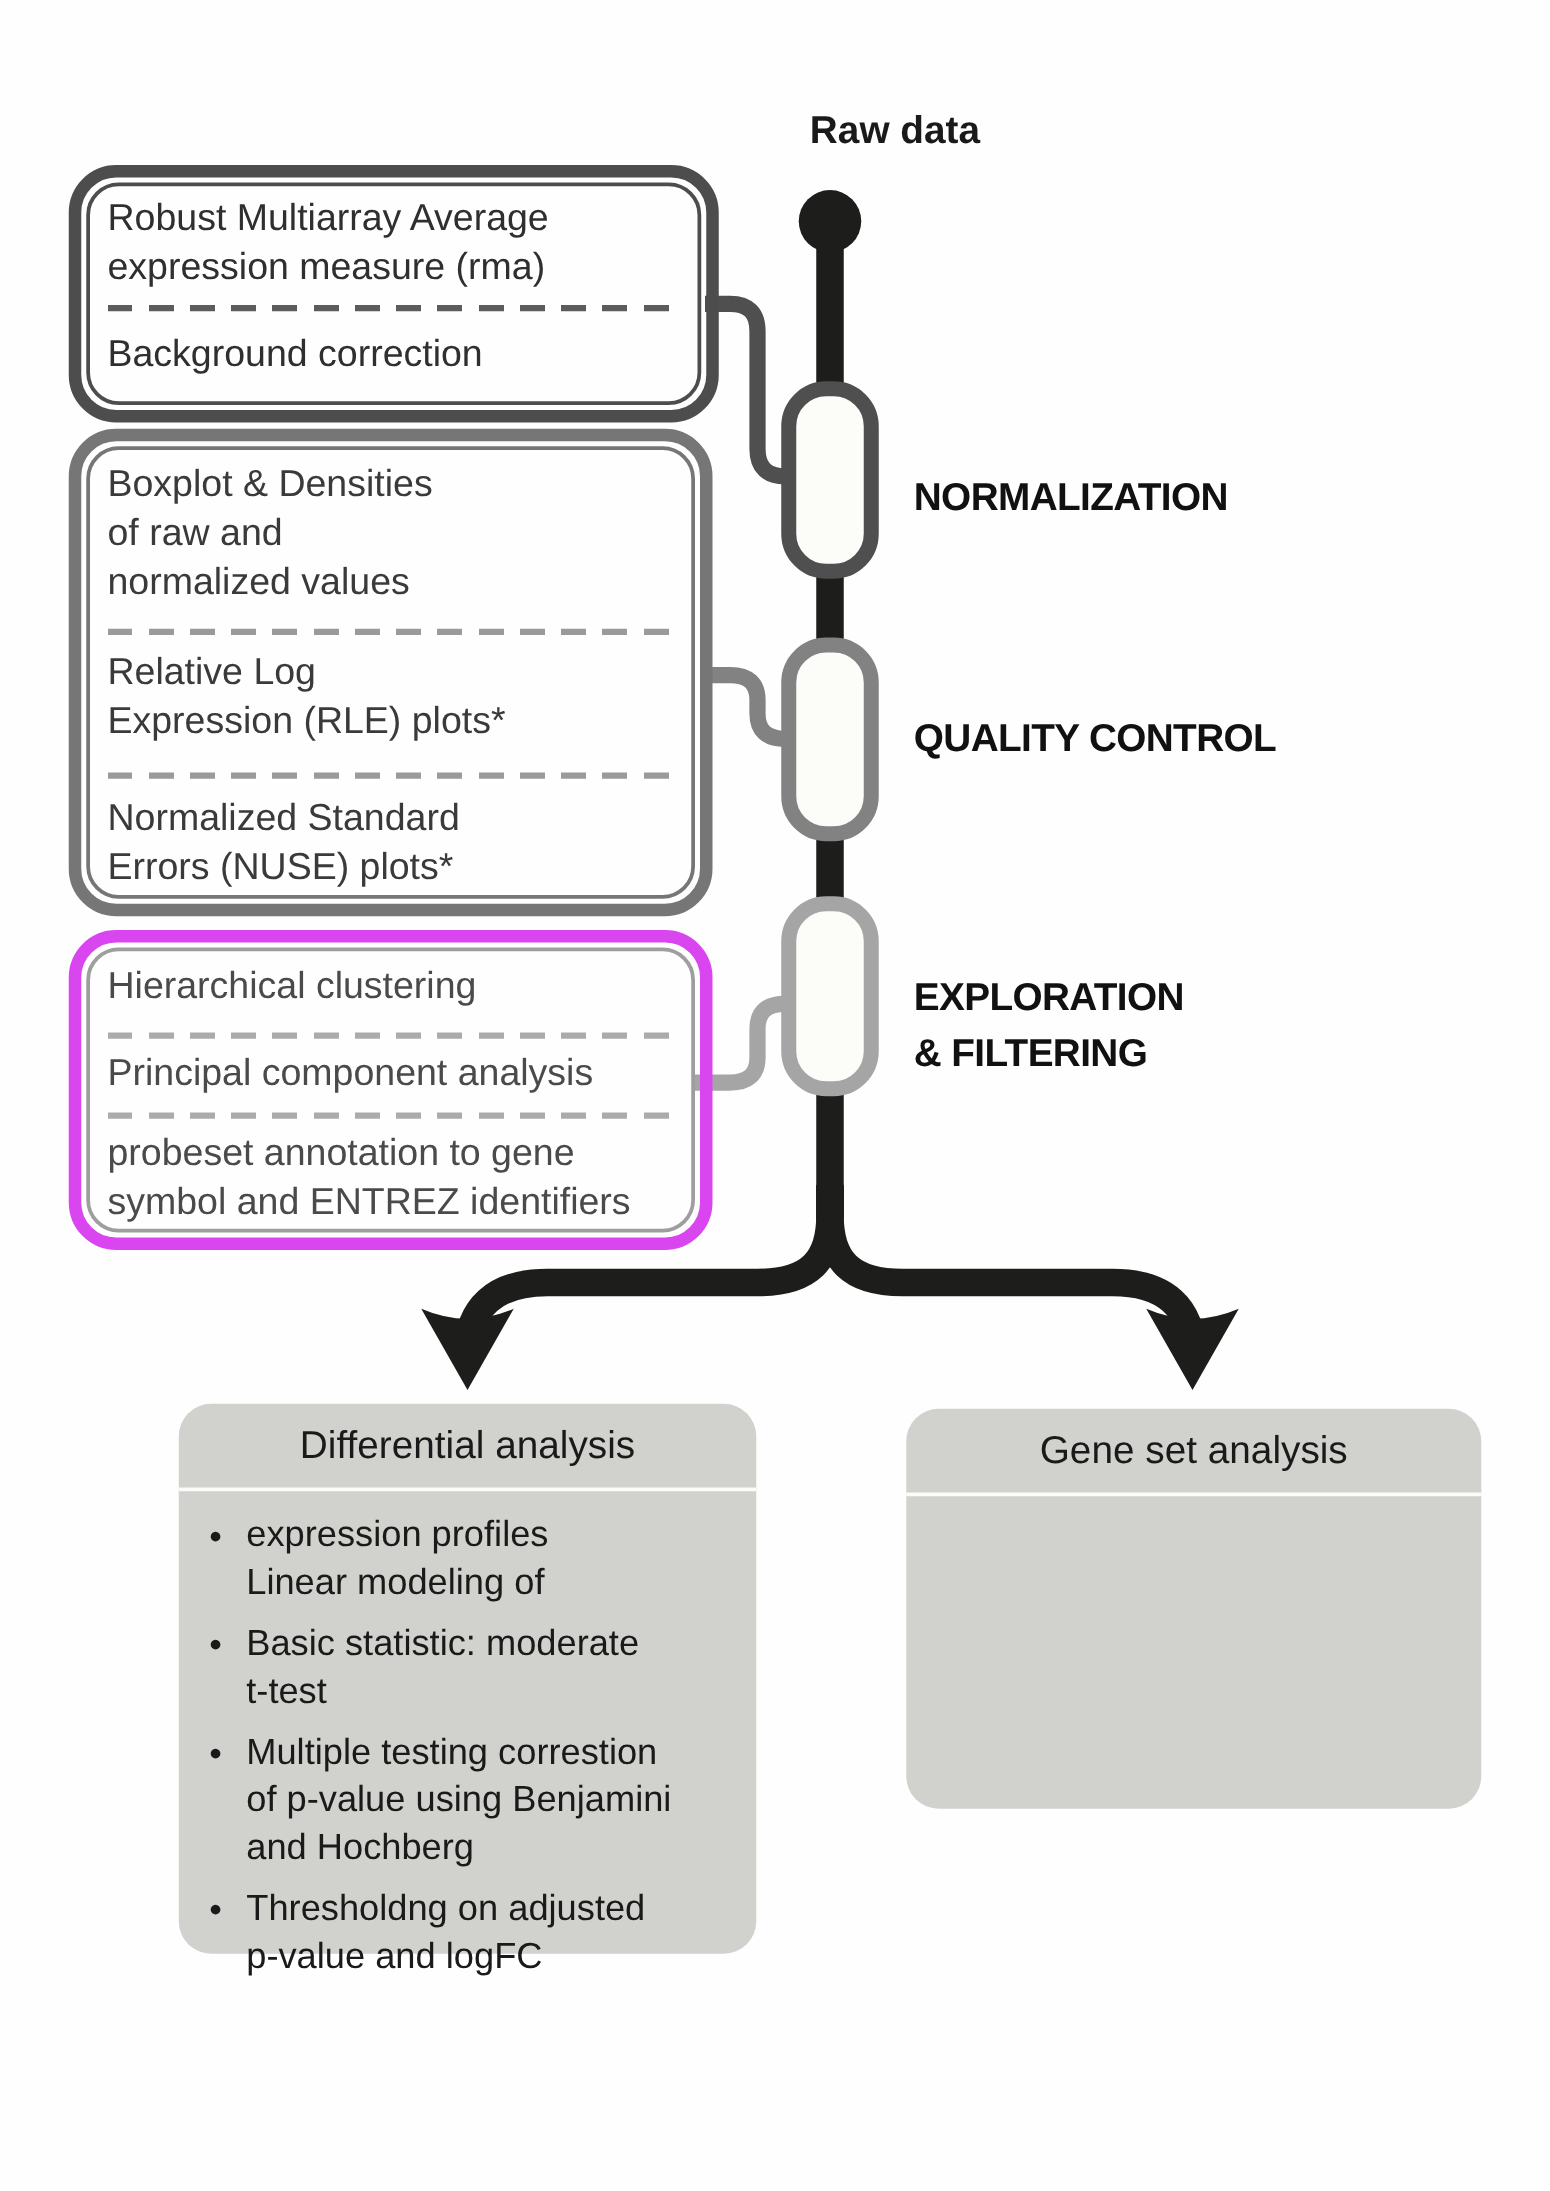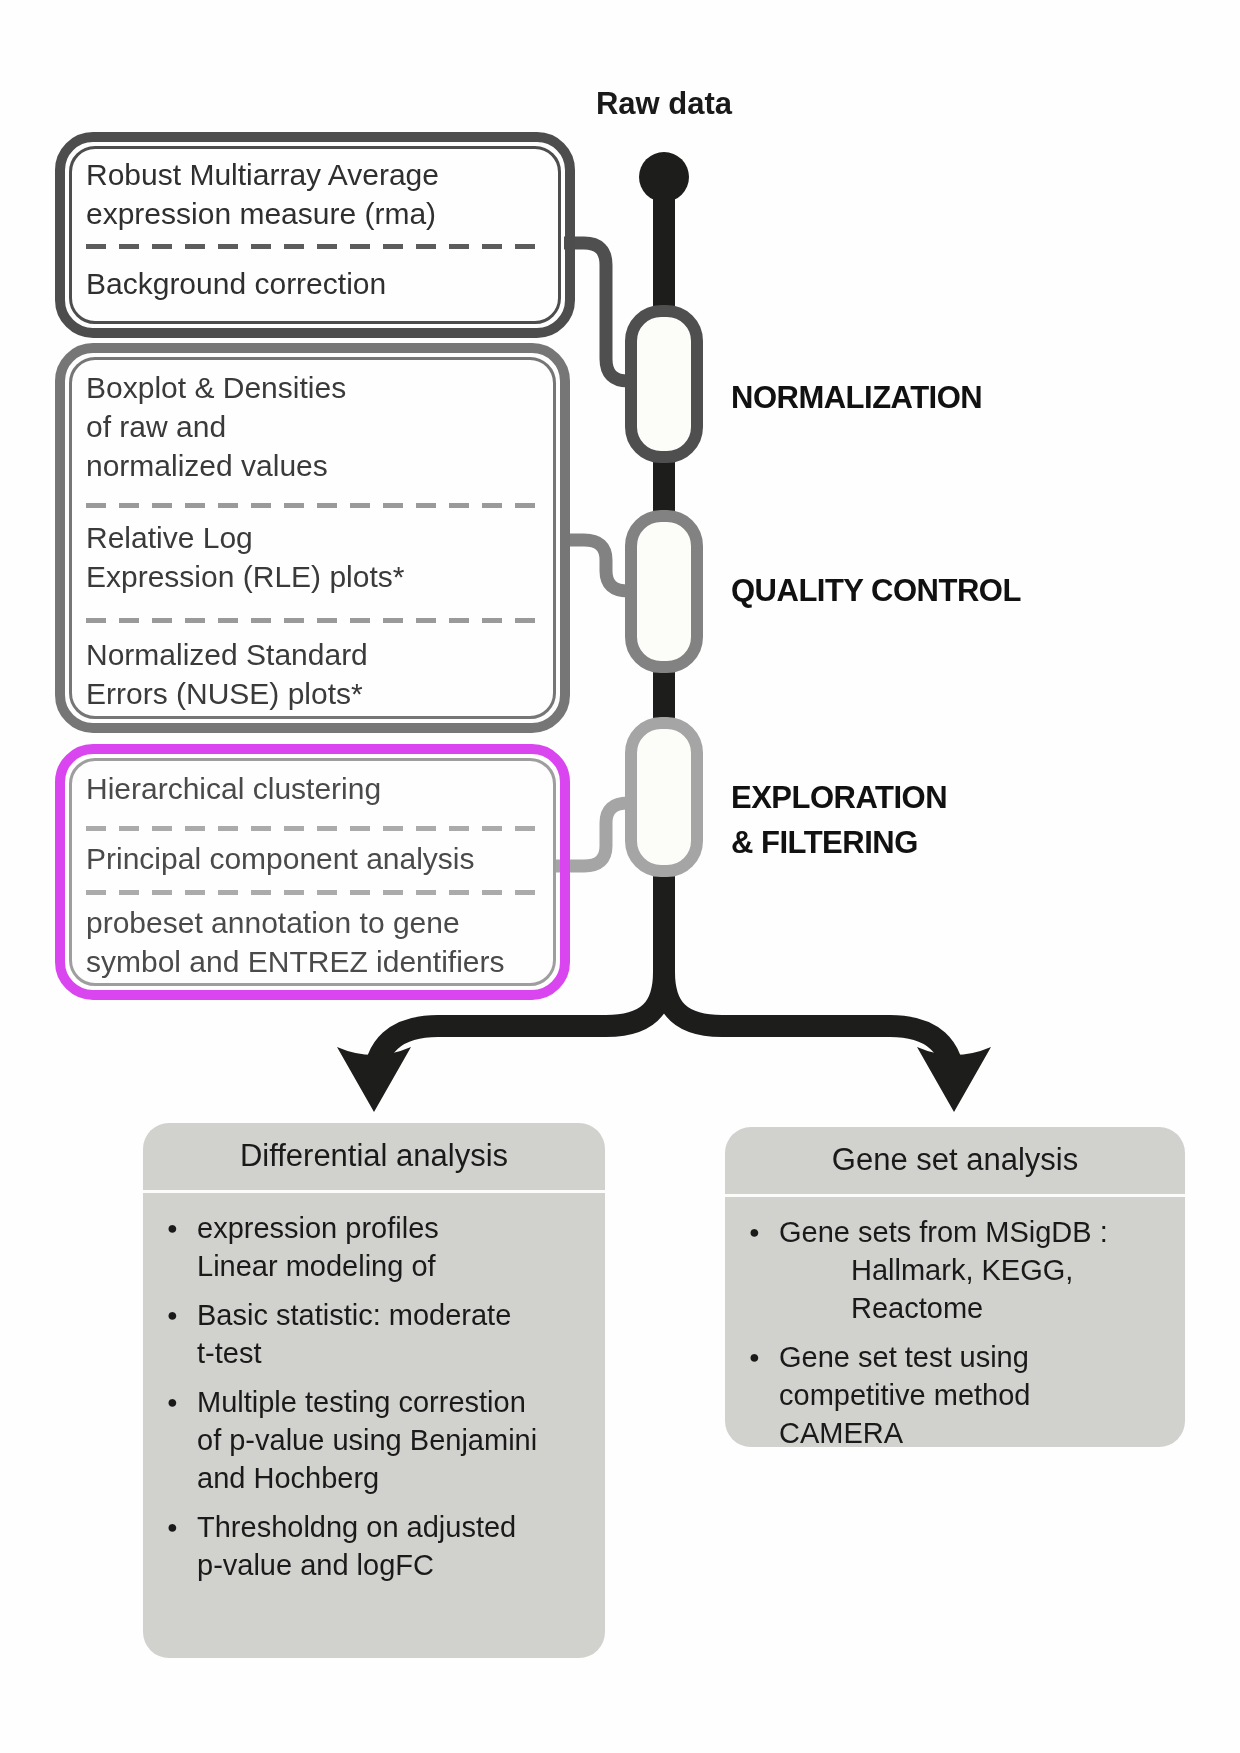--- a/index.html
+++ b/index.html
@@ -29,29 +29,29 @@
   .box3 .ln{color:#4a4a4a;}
   .box3 .dash{background:repeating-linear-gradient(90deg,#ababab 0 20px,transparent 20px 33px);}
   .ln{font-size:30px;line-height:39px;white-space:nowrap;}
   .dash{height:5px;flex:none;}
   
   .box1 .secA{padding:6px 0 11px;}  .box1 .secB{padding:15px 0 0;}
   .box2 .secA{padding:8px 0 18px;}  .box2 .secB{padding:10px 0 22px;}  .box2 .secC{padding:12px 0 0;}
   .box3 .secA{padding:8px 0 18px;}  .box3 .secB{padding:8px 0 12px;}   .box3 .secC{padding:8px 0 0;}
 
   
-  .rawdata{left:544px;top:86px;width:240px;text-align:center;font-size:31px;font-weight:bold;color:#1a1a1a;z-index:2;}
+  .rawdata{left:544px;top:86px;width:240px;text-align:right;font-size:31px;font-weight:bold;color:#1a1a1a;z-index:2;}
   .stage{font-size:31px;font-weight:bold;color:#111111;letter-spacing:-0.5px;z-index:2;white-space:nowrap;}
   .stage-norm{left:731px;top:378px;line-height:40px;}
   .stage-qc{left:731px;top:571px;line-height:40px;}
   .stage-exp{left:731px;top:775px;line-height:45px;}
 
   
   .panel{position:absolute;z-index:2;background:#d1d1ce;border-radius:26px;box-sizing:border-box;}
-  .panel-left{left:143px;top:1123px;width:462px;height:535px;}
+  .panel-left{left:143px;top:1123px;width:462px;height:440px;}
   .panel-right{left:725px;top:1127px;width:460px;height:320px;}
   .panel .ptitle{
     text-align:center;font-size:31px;color:#1a1a1a;padding-top:15px;height:52px;
     border-bottom:3px solid rgba(255,255,255,0.92);box-sizing:content-box;
   }
   .panel ul{list-style:none;margin:0;padding:16px 6px 0 24px;}
   .panel li{position:relative;padding-left:30px;margin-bottom:11px;font-size:29px;line-height:38px;color:#1a1a1a;}
   .panel li::before{content:"\25CF";position:absolute;left:0;top:0;font-size:18px;line-height:38px;color:#1a1a1a;}
   .panel .bl{white-space:nowrap;}
   .panel .cont-indent{margin-left:72px;}
@@ -157,27 +157,15 @@
       </li>
       <li>
         <div class="bl">Thresholdng on adjusted</div>
         <div class="bl">p-value and logFC</div>
       </li>
     </ul>
   </div>
 
   <div class="panel panel-right">
     <div class="ptitle">Gene set analysis</div>
-    <ul>
-      <li>
-        <div class="bl">Gene sets from MSigDB :</div>
-        <div class="bl cont-indent">Hallmark, KEGG,</div>
-        <div class="bl cont-indent">Reactome</div>
-      </li>
-      <li>
-        <div class="bl">Gene set test using</div>
-        <div class="bl">competitive method</div>
-        <div class="bl">CAMERA</div>
-      </li>
-    </ul>
   </div>
 
 </div>
 
 </body></html>

